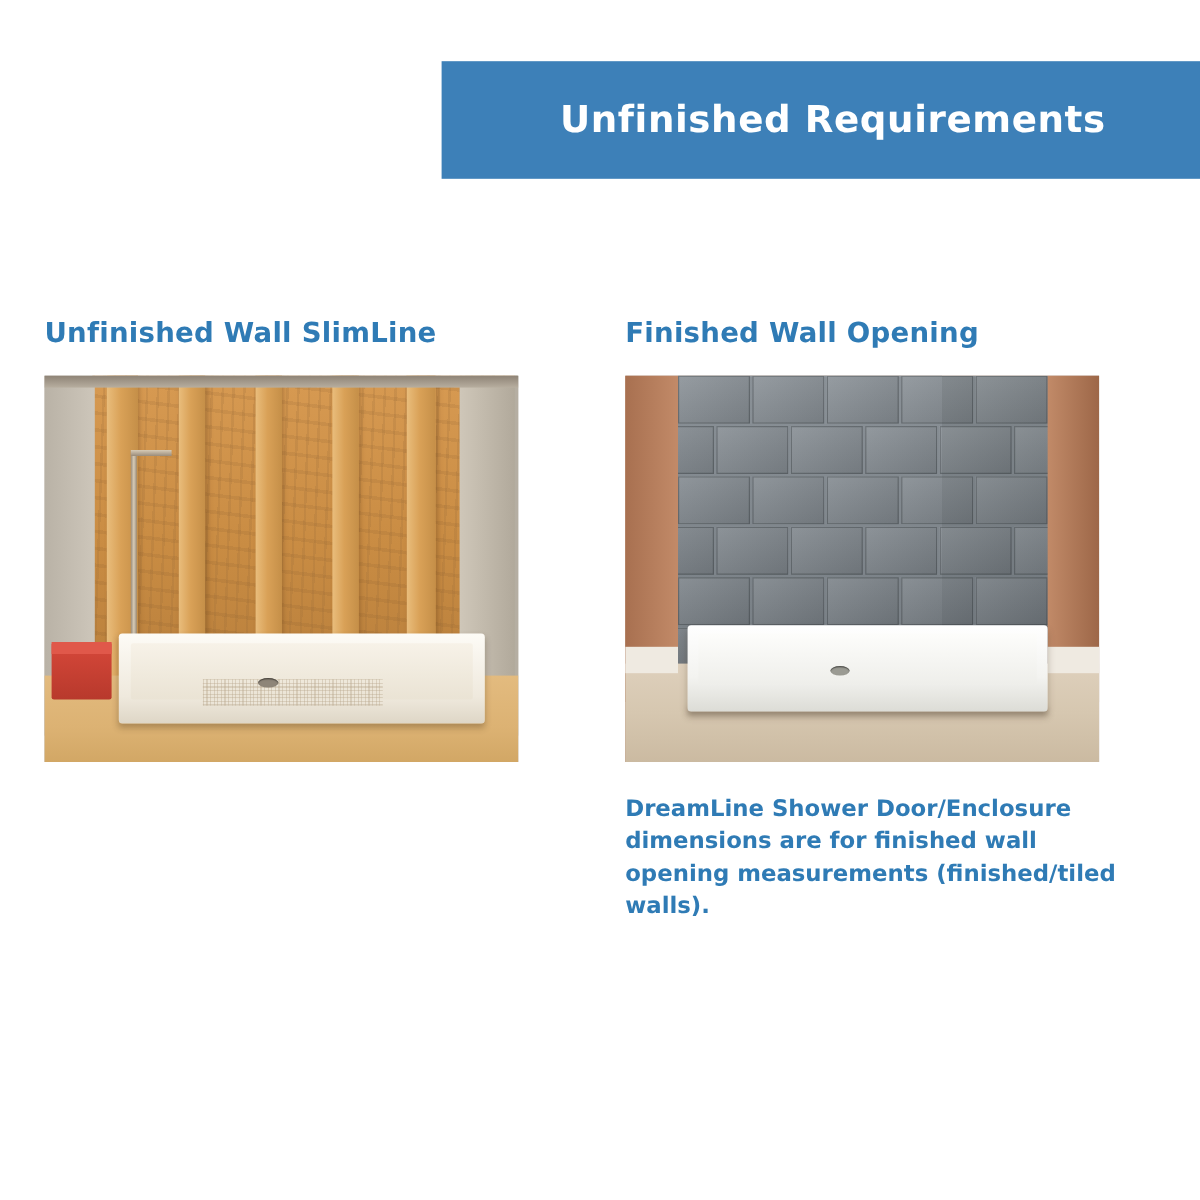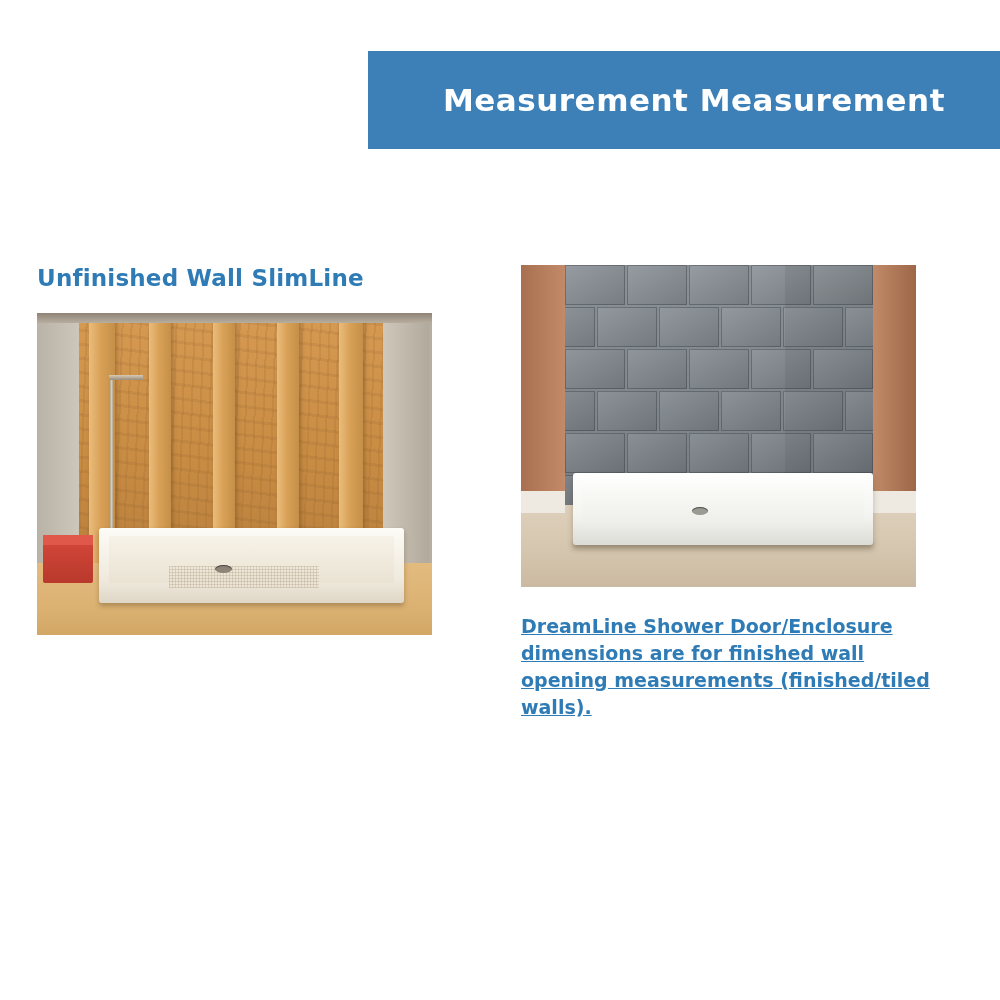--- a/index.html
+++ b/index.html
@@ -66,21 +66,21 @@
   }
 
   .caption {
     margin-top: 26px;
     color: #2f7bb5;
     font-size: 19px;
     font-weight: bold;
     line-height: 1.42;
     width: 410px;
   }
-  .caption-right { width: 418px; text-decoration: underline; }
+  .caption-right { width: 418px; }
 
   
   .p1-bg {
     position: absolute; inset: 0;
     background: linear-gradient(180deg,#d9cfc0 0%, #cbbda8 100%);
   }
   
   .p1-osb {
     position: absolute; left: 40px; top: 0; width: 352px; height: 258px;
     background:
@@ -223,21 +223,21 @@
     background: rgba(120,100,80,0.35);
     filter: blur(2px);
   }
 </style>
 </head>
 <body>
 
 <div class="page">
 
   <div class="header-banner">
-    <div class="header-title">Measurement Measurement</div>
+    <div class="header-title">Unfinished Requirements</div>
   </div>
 
   <div class="col col-left">
     <h2 class="col-heading">Unfinished Wall SlimLine</h2>
 
     <div class="photo">
       <div class="p1-bg"></div>
       <div class="p1-osb"></div>
 
       <div class="stud" style="left:52px;  width:26px;"></div>
@@ -264,20 +264,21 @@
       </div>
 
       <div class="p1-redbox">
         <div class="p1-redbox-lid"></div>
       </div>
     </div>
 
   </div>
 
   <div class="col col-right">
+    <h2 class="col-heading">Finished Wall Opening</h2>
 
     <div class="photo">
       <div class="p2-bg"></div>
       <div class="p2-leftwall"></div>
       <div class="p2-rightwall"></div>
 
       <div class="p2-tile"></div>
       <div class="p2-tile-back"></div>
 
       <div id="tilegrid" style="position: absolute; left: 44px; top: 0px; width: 308px; height: 248px; overflow: hidden;">

